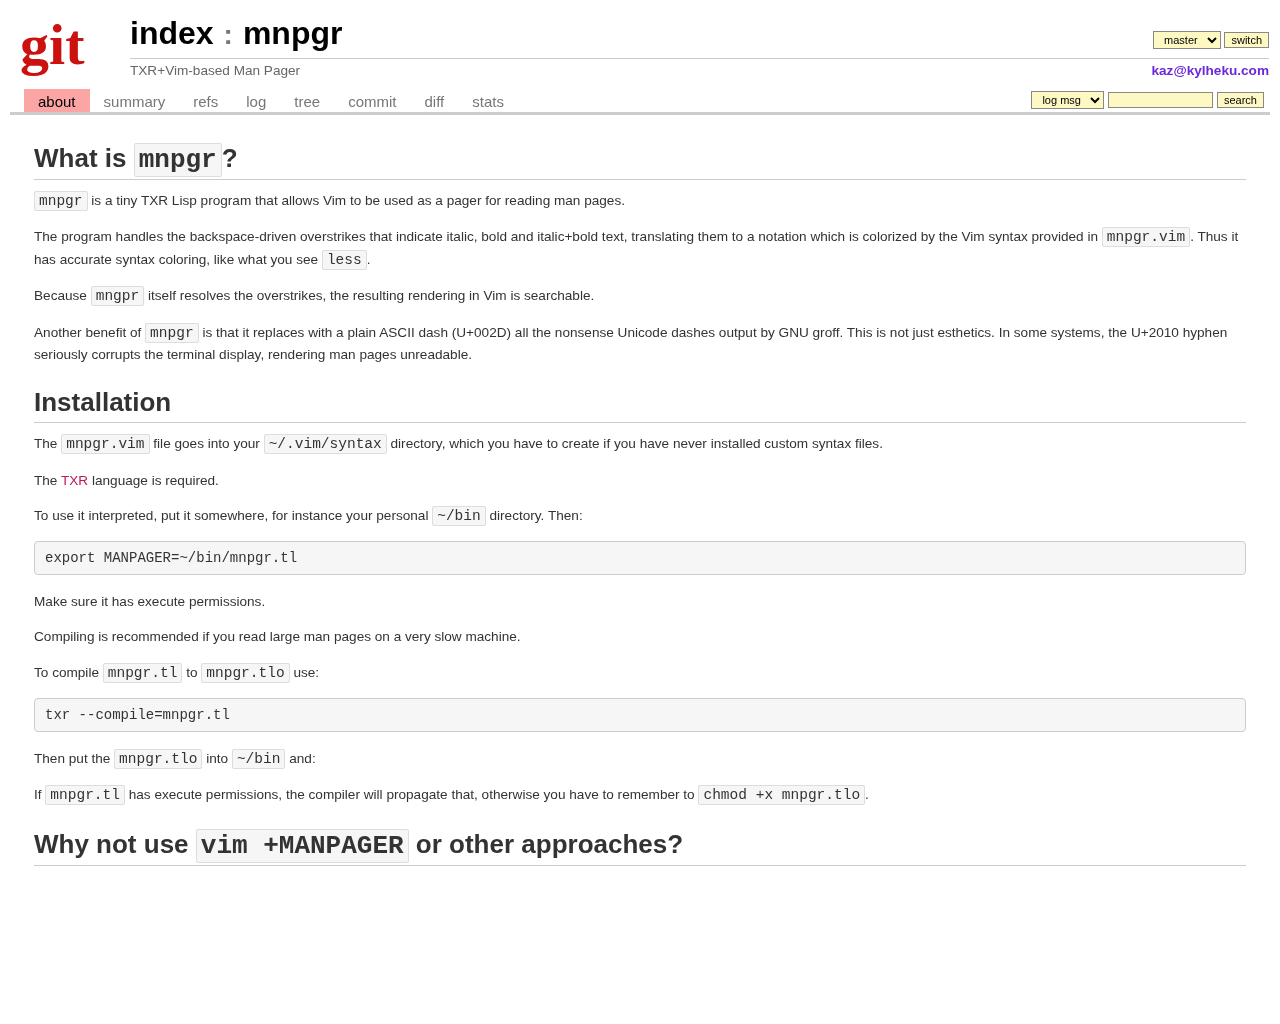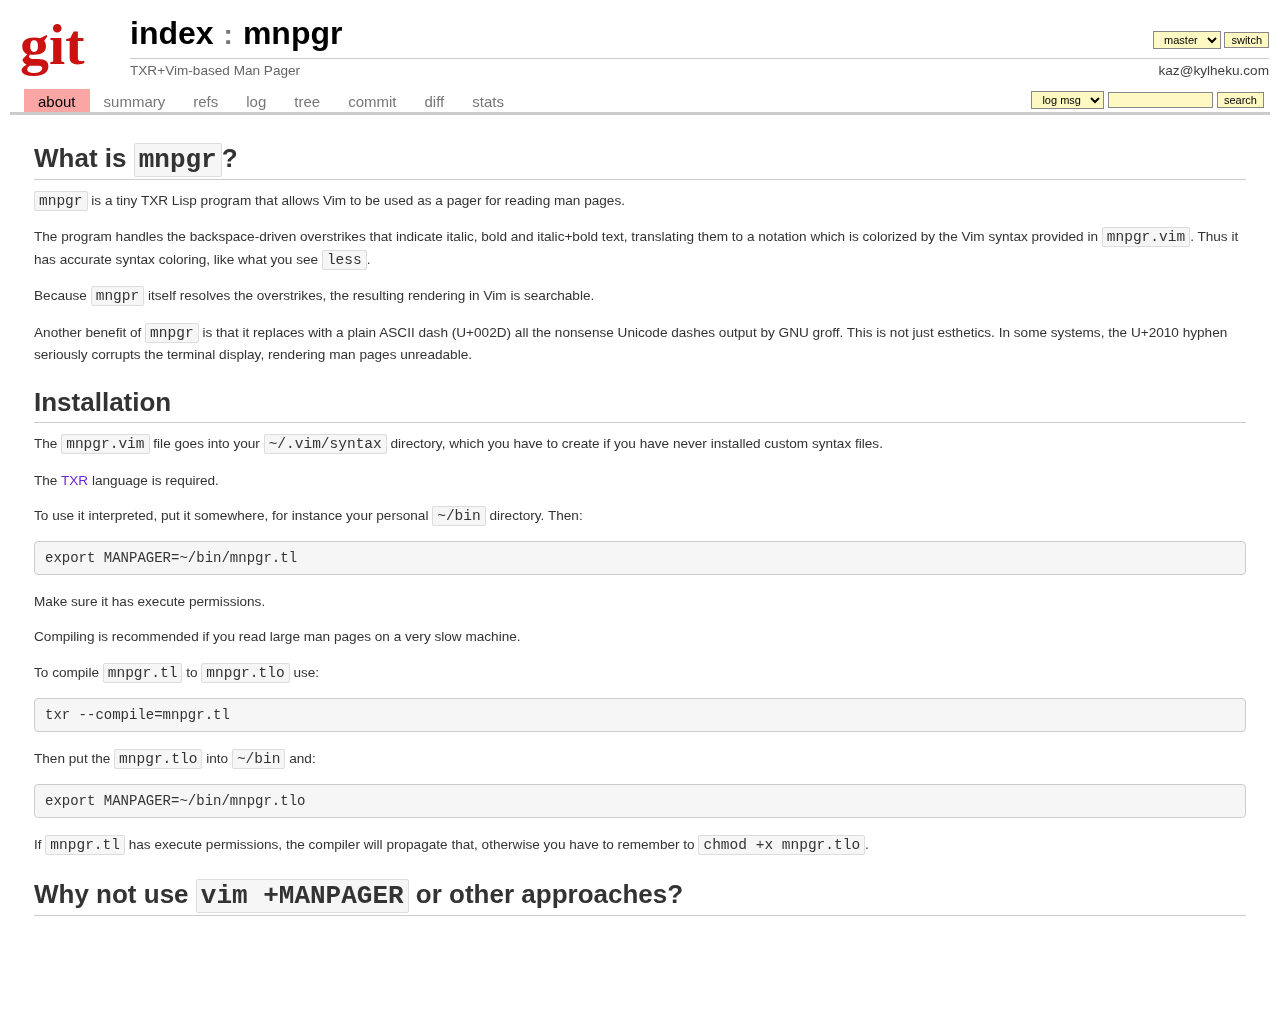--- a/index.html
+++ b/index.html
@@ -47,21 +47,21 @@
     border: 1px solid #888;
     padding: 1px 6px;
   }
   .sub-line {
     display: flex;
     justify-content: space-between;
     font-size: 13.6px;
     color: #666;
     padding: 4px 0 10px 0;
   }
-  .sub-line .author { color: #404040; }
+  .sub-line .author { color: #6d28d9; font-weight: bold; }
   .tabs-row {
     border-bottom: 3px solid #ccc;
     display: flex;
     align-items: flex-end;
     margin-top: 0;
   }
   .tabs {
     display: flex;
     gap: 0;
     padding-left: 14px;
@@ -98,21 +98,21 @@
   pre {
     font-family: "Courier New", monospace;
     font-size: 14px;
     background: #f6f6f6;
     border: 1px solid #ccc;
     border-radius: 4px;
     padding: 8px 10px;
     margin: 10px 0 16px;
     white-space: pre;
   }
-  a.link { color: #6d28d9; text-decoration: none; }
+  a.link { color: #be185d; text-decoration: none; }
 </style>
 </head>
 <body>
 
 <div class="wrap">
 <table class="header-table">
   <tbody>
         <tr>
     <td class="logo" rowspan="2">
       <div class="git-logo">
@@ -208,21 +208,20 @@
   <p>
     <span>To compile </span><code>mnpgr.tl</code><span> to </span><code>mnpgr.tlo</code><span> use:</span>
   </p>
 
   <pre>txr --compile=mnpgr.tl</pre>
 
   <p>
     <span>Then put the </span><code>mnpgr.tlo</code><span> into </span><code>~/bin</code><span> and:</span>
   </p>
 
-  <pre>export MANPAGER=~/bin/mnpgr.tlo</pre>
 
   <p>
     <span>If </span><code>mnpgr.tl</code><span> has execute permissions, the compiler will propagate that, otherwise you have to remember to </span><code>chmod +x mnpgr.tlo</code><span>.</span>
   </p>
 
   <h2>
     <span>Why not use </span><code>vim +MANPAGER</code><span> or other approaches?</span>
   </h2>
 
 </div>

